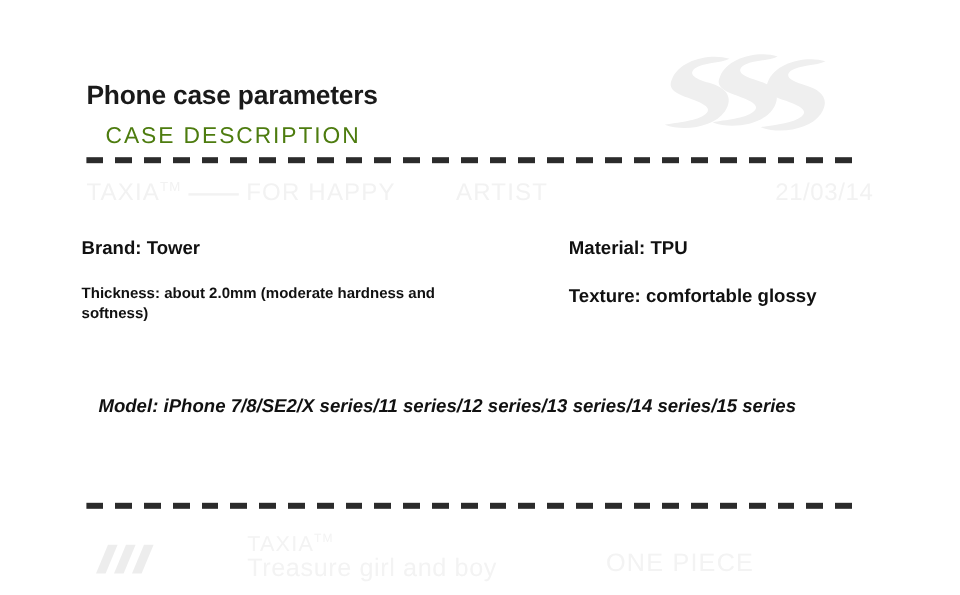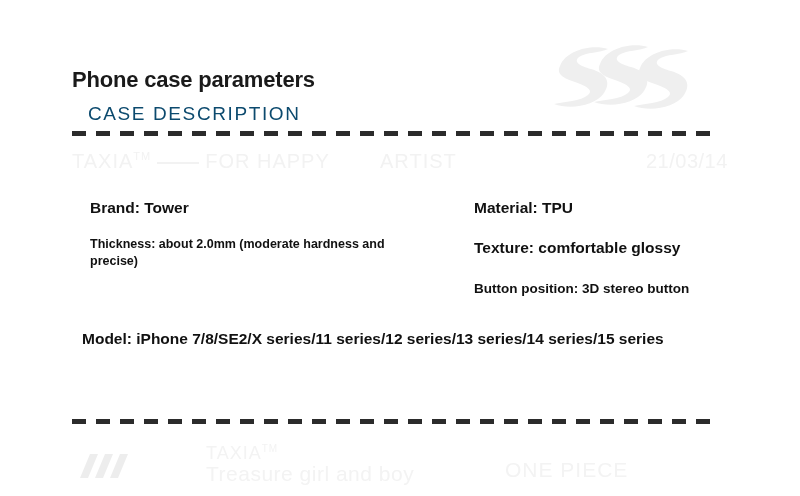--- a/index.html
+++ b/index.html
@@ -57,53 +57,53 @@
   }
 
   
   .title {
     position:absolute; left:72px; top:67px;
     font-size:22px; font-weight:bold; color:#1a1a1a;
     letter-spacing:-0.2px; white-space:nowrap;
   }
   .subtitle {
     position:absolute; left:88px; top:103px;
-    font-size:19px; color:#0c4a6e; letter-spacing:1.6px;
+    font-size:19px; color:#4d7c0f; letter-spacing:1.6px;
     white-space:nowrap;
   }
 
   
   .rule-dash {
     position:absolute; left:72px; width:644px; height:5px;
     background-image:repeating-linear-gradient(
       to right,
       #2b2b2b 0px, #2b2b2b 14px,
       rgba(0,0,0,0) 14px, rgba(0,0,0,0) 24px);
   }
   .rule-top { top:131px; }
   .rule-bottom { top:419px; }
 
   
   .content { position:absolute; left:0; top:0; width:800px; height:496px; }
 
-  .col-left  { position:absolute; left:90px; width:380px; }
+  .col-left  { position:absolute; left:68px; width:380px; }
   .col-right { position:absolute; left:474px; width:310px; }
 
   .spec { color:#111111; font-weight:bold; }
   .spec-lg { font-size:15.5px; line-height:1.25; }
   .spec-sm { font-size:12.5px; line-height:1.35; }
 
   .r-brand     { top:198px; }
   .r-thick     { top:236px; width:335px; }
   .r-camera    { top:278px; width:330px; }
   .r-material  { top:198px; }
   .r-texture   { top:238px; }
   .r-button    { top:280px; }
 
-  .row-full { position:absolute; left:82px; color:#111111; font-weight:bold; white-space:nowrap; }
+  .row-full { position:absolute; left:82px; color:#111111; font-weight:bold; white-space:nowrap;font-style:italic; }
   .r-model  { top:330px; font-size:15.5px; }
   .r-desc   { top:372px; font-size:13.5px; }
 </style>
 </head>
 <body>
 
 <div class="page">
 
   <div class="wm wm-sss">
     <svg viewBox="0 0 150 78" xmlns="http://www.w3.org/2000/svg" aria-hidden="true">
@@ -146,22 +146,21 @@
 
   <div class="title">Phone case parameters</div>
   <div class="subtitle">CASE DESCRIPTION</div>
 
   <div class="rule-dash rule-top"></div>
   <div class="rule-dash rule-bottom"></div>
 
   <div class="content">
 
     <div class="col-left spec spec-lg r-brand">Brand: Tower</div>
-    <div class="col-left spec spec-sm r-thick">Thickness: about 2.0mm (moderate hardness and precise)</div>
+    <div class="col-left spec spec-sm r-thick">Thickness: about 2.0mm (moderate hardness and softness)</div>
 
     <div class="col-right spec spec-lg r-texture">Texture: comfortable glossy</div>
     <div class="col-right spec spec-lg r-material">Material: TPU</div>
-    <div class="col-right spec spec-sm r-button" style="font-size:13.5px;">Button position: 3D stereo button</div>
 
     <div class="row-full r-model">Model: iPhone 7/8/SE2/X series/11 series/12 series/13 series/14 series/15 series</div>
 
   </div>
 </div>
 
 </body></html>

